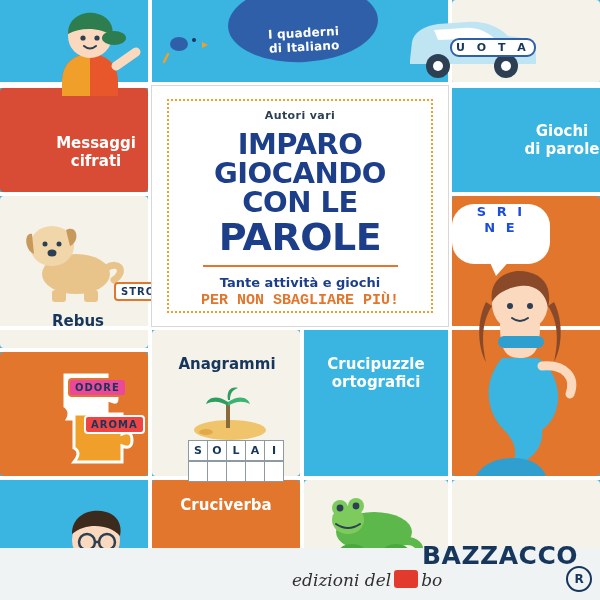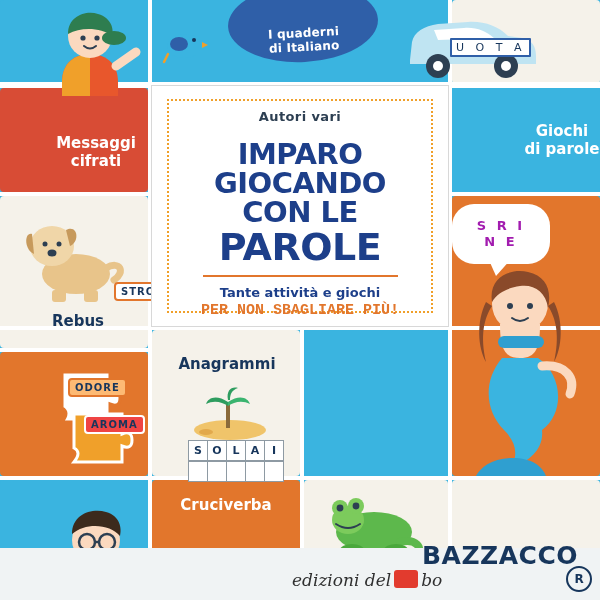--- a/index.html
+++ b/index.html
@@ -71,25 +71,25 @@
     text-align: center;
   }
   .cover-inner {
     border: 2px dotted #f0a02a;
     height: 100%;
     box-sizing: border-box;
     padding: 8px 6px 6px;
     position: relative;
   }
   .authors {
-    font-size: 13px;
+    font-size: 11px;
     font-weight: bold;
     color: #2d3f52;
     letter-spacing: .4px;
-    margin-bottom: 16px;
+    margin-bottom: 8px;
   }
   .title {
     font-family: "DejaVu Sans", sans-serif;
     font-weight: bold;
     color: #1d3f8a;
     font-size: 29px;
     line-height: 29px;
     letter-spacing: -0.5px;
   }
   .title .big {
@@ -181,22 +181,21 @@
     justify-content: center;
   }
 
   
   .bubble {
     position: absolute;
     background: #ffffff;
     border-radius: 22px;
     display: flex;
     align-items: center;
-    justify-content: center;
-    color: #a21caf;
+    color: #1d4ed8;
     font-weight: bold;
     font-size: 13px;
     letter-spacing: 3px;
     text-align: center;
     line-height: 16px;
   }
   .bubble:after {
     content: "";
     position: absolute;
     width: 0; height: 0;
@@ -231,24 +230,24 @@
     display: flex;
     align-items: center;
     justify-content: center;
   }
   .wordgrid div:last-child { border-right: none; }
 
   .plate-num {
     position: absolute;
     background: #ffffff;
     border: 2px solid #2f5fa8;
-    border-radius: 1px;
+    border-radius: 9px;
     color: #17365c;
     font-size: 11px;
-    font-weight: normal;
+    font-weight: bold;
     letter-spacing: 4px;
     padding: 1px 4px;
   }
   svg { display: block; }
 </style>
 </head>
 <body>
 
 <div class="page">
 
@@ -321,21 +320,21 @@
     <path d="M84 56 C98 48 104 60 92 68" stroke="#e8c48a" stroke-width="7" fill="none" stroke-linecap="round"></path>
     <rect x="30" y="78" width="14" height="12" rx="3" fill="#e8c48a"></rect>
     <rect x="62" y="78" width="14" height="12" rx="3" fill="#e8c48a"></rect>
   </svg>
   <div class="tag" style="left:114px;top:282px;">STRO</div>
 
   <svg style="position:absolute;left:56px;top:364px;" width="86" height="102" viewBox="0 0 86 102">
     <path d="M6 8 H54 V28 Q64 24 64 34 Q64 44 54 40 V58 H6 Q14 48 6 44 Z" fill="#ffffff" stroke="#e2762c" stroke-width="3"></path>
     <path d="M18 50 H66 V70 Q76 66 76 76 Q76 86 66 82 V98 H18 Q26 88 18 84 Z" fill="#f0a02a" stroke="#ffffff" stroke-width="3"></path>
   </svg>
-  <div class="tag" style="left:68px;top:378px;background:#fdba74;">ODORE</div>
+  <div class="tag" style="left:68px;top:378px;background:#ec4899;">ODORE</div>
   <div class="tag" style="left:84px;top:415px;background:#ef4444;border-color:#ffffff;color:#17365c;">AROMA</div>
 
   <svg style="position:absolute;left:188px;top:382px;" width="84" height="60" viewBox="0 0 84 60">
     <ellipse cx="42" cy="48" rx="36" ry="10" fill="#f0c46a"></ellipse>
     <path d="M40 46 L40 20" stroke="#8a6a3a" stroke-width="4"></path>
     <path d="M40 20 C28 12 20 16 18 22 C26 18 34 20 40 24 Z" fill="#2e9d5f"></path>
     <path d="M40 20 C52 12 60 16 62 22 C54 18 46 20 40 24 Z" fill="#3ab46f"></path>
     <path d="M40 18 C38 8 44 4 50 6 C44 8 42 12 42 18 Z" fill="#2e9d5f"></path>
     <ellipse cx="18" cy="50" rx="7" ry="3" fill="#e2a94c"></ellipse>
   </svg>
@@ -410,20 +409,24 @@
   </div>
 
   <div class="label" style="left:22px;top:312px;width:112px;">
     <div>Rebus</div>
   </div>
 
   <div class="label" style="left:162px;top:355px;width:130px;">
     <div>Anagrammi</div>
   </div>
 
+  <div class="label white" style="left:308px;top:355px;width:136px;">
+    <div>Crucipuzzle</div>
+    <div>ortografici</div>
+  </div>
 
   <div class="label white" style="left:452px;top:122px;width:140px;padding-left:40px;">
     <div>Giochi</div>
     <div>di parole</div>
   </div>
 
   <div class="label white" style="left:158px;top:496px;width:136px;">
     <div>Cruciverba</div>
   </div>
 

